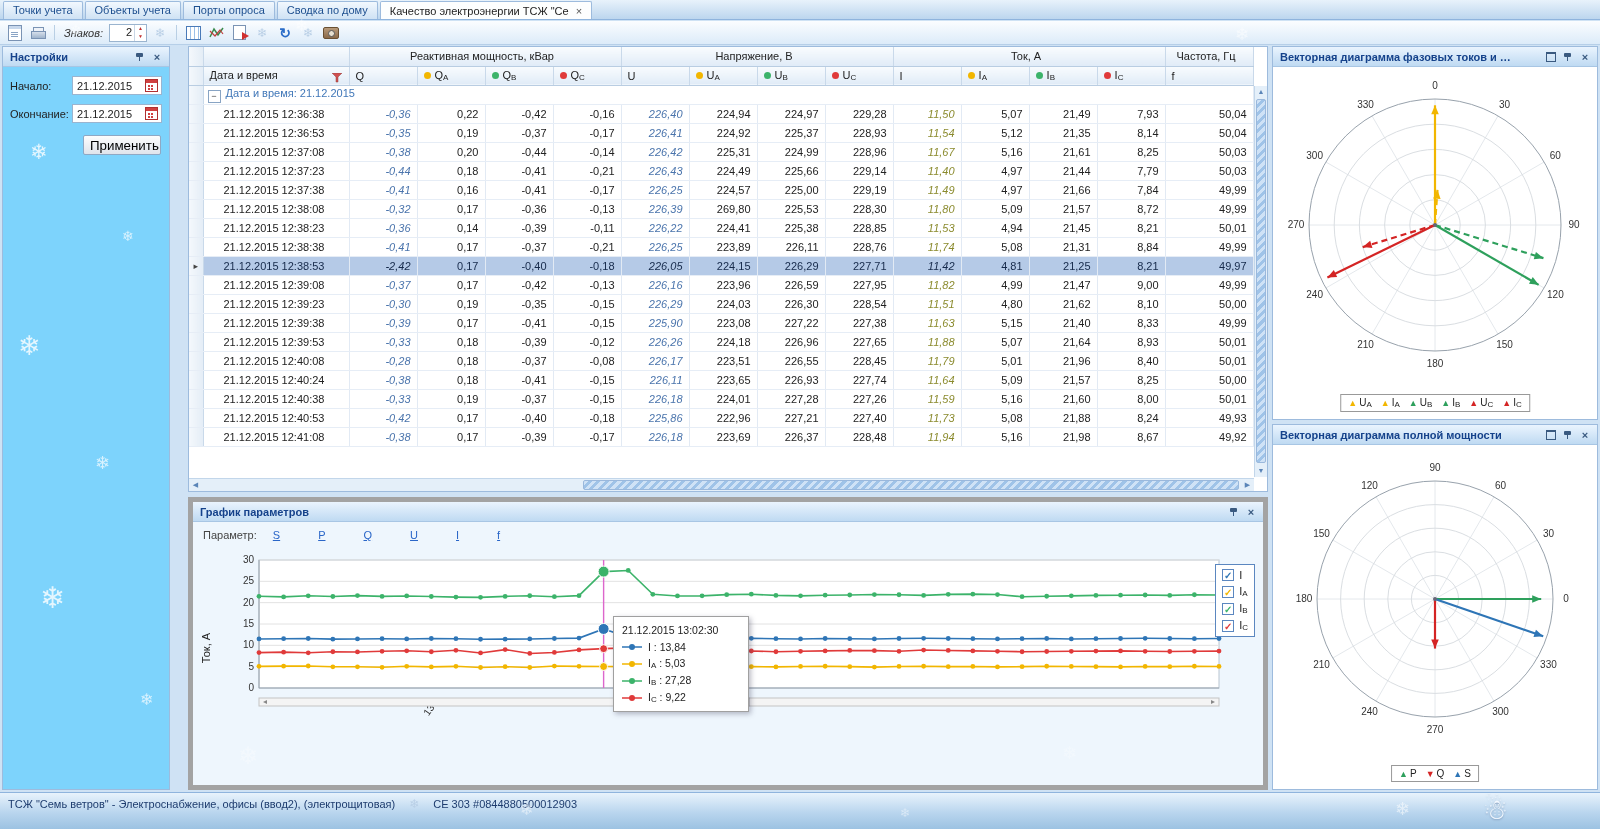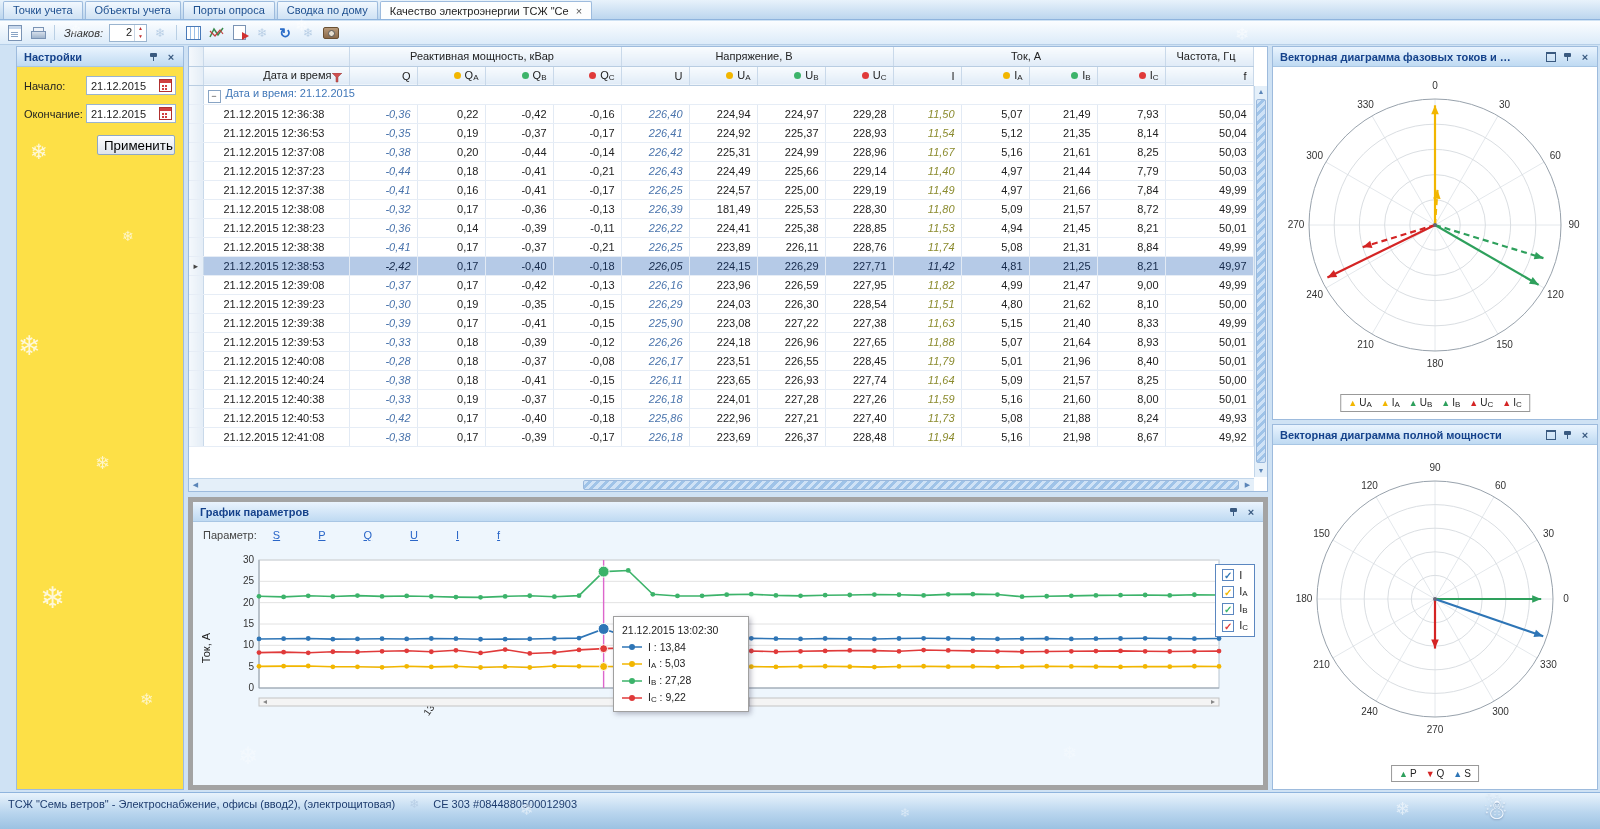--- a/index.html
+++ b/index.html
@@ -37,37 +37,37 @@
   
   .panel-hdr{height:20px;background:linear-gradient(#eaf4fe,#bfdaf2);border-bottom:1px solid #a8c6e4;display:flex;align-items:center;padding:0 5px 0 7px;color:#15428b;font-weight:bold;box-sizing:border-box;}
   .panel-hdr .sp{flex:1;}
   .hdr-ico{width:14px;height:14px;display:flex;align-items:center;justify-content:center;color:#3a5a80;font-size:11px;margin-left:3px;font-weight:bold;}
   .i-pin{width:8px;height:10px;position:relative;display:inline-block;}
   .i-pin::before{content:"";position:absolute;left:0;top:1px;width:7px;height:4px;background:#3a5a80;border-radius:1px;}
   .i-pin::after{content:"";position:absolute;left:3px;top:5px;width:1px;height:4px;background:#3a5a80;}
   .i-win{width:8px;height:7px;border:1px solid #3a5a80;border-top-width:2px;display:inline-block;}
 
   
-  .settings{position:absolute;left:16px;top:46px;width:168px;height:744px;background:#fde047;border:1px solid #9dbbdd;box-sizing:border-box;}
+  .settings{position:absolute;left:2px;top:46px;width:168px;height:744px;background:#7dd3fc;border:1px solid #9dbbdd;box-sizing:border-box;}
   .field-row{display:flex;align-items:center;margin:9px 7px 0 7px;position:relative;z-index:3;}
   .field-label{width:62px;}
   .textbox{flex:1;height:17px;background:#fff;border:1px solid #9ab4cf;display:flex;align-items:center;padding:0 3px 0 4px;}
   .textbox .val{flex:1;}
   .i-cal{width:11px;height:11px;background:#fff;border:1px solid #b03030;position:relative;display:inline-block;}
   .i-cal::before{content:"";position:absolute;top:0;left:0;right:0;height:3px;background:#d04040;}
   .i-cal::after{content:"";position:absolute;left:2px;top:5px;width:2px;height:2px;background:#d04040;box-shadow:3px 0 0 #d04040,0 3px 0 #d04040,3px 3px 0 #d04040;}
   .apply-btn{display:block;margin:12px 8px 0 auto;width:78px;height:20px;background:linear-gradient(#fdfdfd,#dfe4ec);border:1px solid #8fa8c4;border-radius:2px;text-align:center;line-height:18px;position:relative;z-index:3;}
 
   
   .gridwrap{position:absolute;left:188px;top:46px;width:1080px;height:446px;background:#fff;border:1px solid #9dbbdd;box-sizing:border-box;overflow:hidden;}
   table.grid{border-collapse:collapse;table-layout:fixed;width:1064px;}
   .grid th,.grid td{border-right:1px solid #e2eaf4;border-bottom:1px solid #e6edf6;height:19px;padding:0 6px 0 0;font-weight:normal;overflow:hidden;white-space:nowrap;box-sizing:border-box;}
   .grid thead th{background:linear-gradient(#f9fcfe,#e0ebf7);border-right:1px solid #c9d9ea;border-bottom:1px solid #b9cde2;color:#222;}
   .grid th.grp{text-align:center;}
-  .grid th.colh{text-align:right;padding-left:6px;}
+  .grid th.colh{text-align:left;padding-left:6px;}
   .grid th.ind,.grid td.ind{background:linear-gradient(90deg,#f4f8fc,#e4edf6);border-right:1px solid #c9d9ea;padding:0;text-align:center;color:#444;font-size:9px;}
   .grid td.dt{text-align:left;padding-left:20px;}
   .grid td.num{text-align:right;}
   .it-blue{color:#4a74ac;font-style:italic;}
   .it-olive{color:#8b8b2e;font-style:italic;}
   tr.grouprow td{color:#4077b8;text-align:left;padding-left:4px;background:#fff;}
   .collapse-box{display:inline-flex;width:11px;height:11px;border:1px solid #88a4c4;background:#fff;align-items:center;justify-content:center;font-size:9px;color:#444;margin-right:5px;vertical-align:-2px;line-height:9px;}
   tr.sel td{background:#b5cae7;color:#15294a;}
   tr.sel .it-blue,tr.sel .it-olive{color:#15294a;}
   .dot{display:inline-block;width:7px;height:7px;border-radius:50%;margin-right:4px;}
@@ -339,21 +339,21 @@
             <td class="num">49,99</td>
           </tr>
           <tr>
             <td class="ind"></td>
             <td class="dt">21.12.2015 12:38:08</td>
             <td class="num it-blue">-0,32</td>
             <td class="num">0,17</td>
             <td class="num">-0,36</td>
             <td class="num">-0,13</td>
             <td class="num it-blue">226,39</td>
-            <td class="num">181,49</td>
+            <td class="num">269,80</td>
             <td class="num">225,53</td>
             <td class="num">228,30</td>
             <td class="num it-olive">11,80</td>
             <td class="num">5,09</td>
             <td class="num">21,57</td>
             <td class="num">8,72</td>
             <td class="num">49,99</td>
           </tr>
           <tr>
             <td class="ind"></td>

